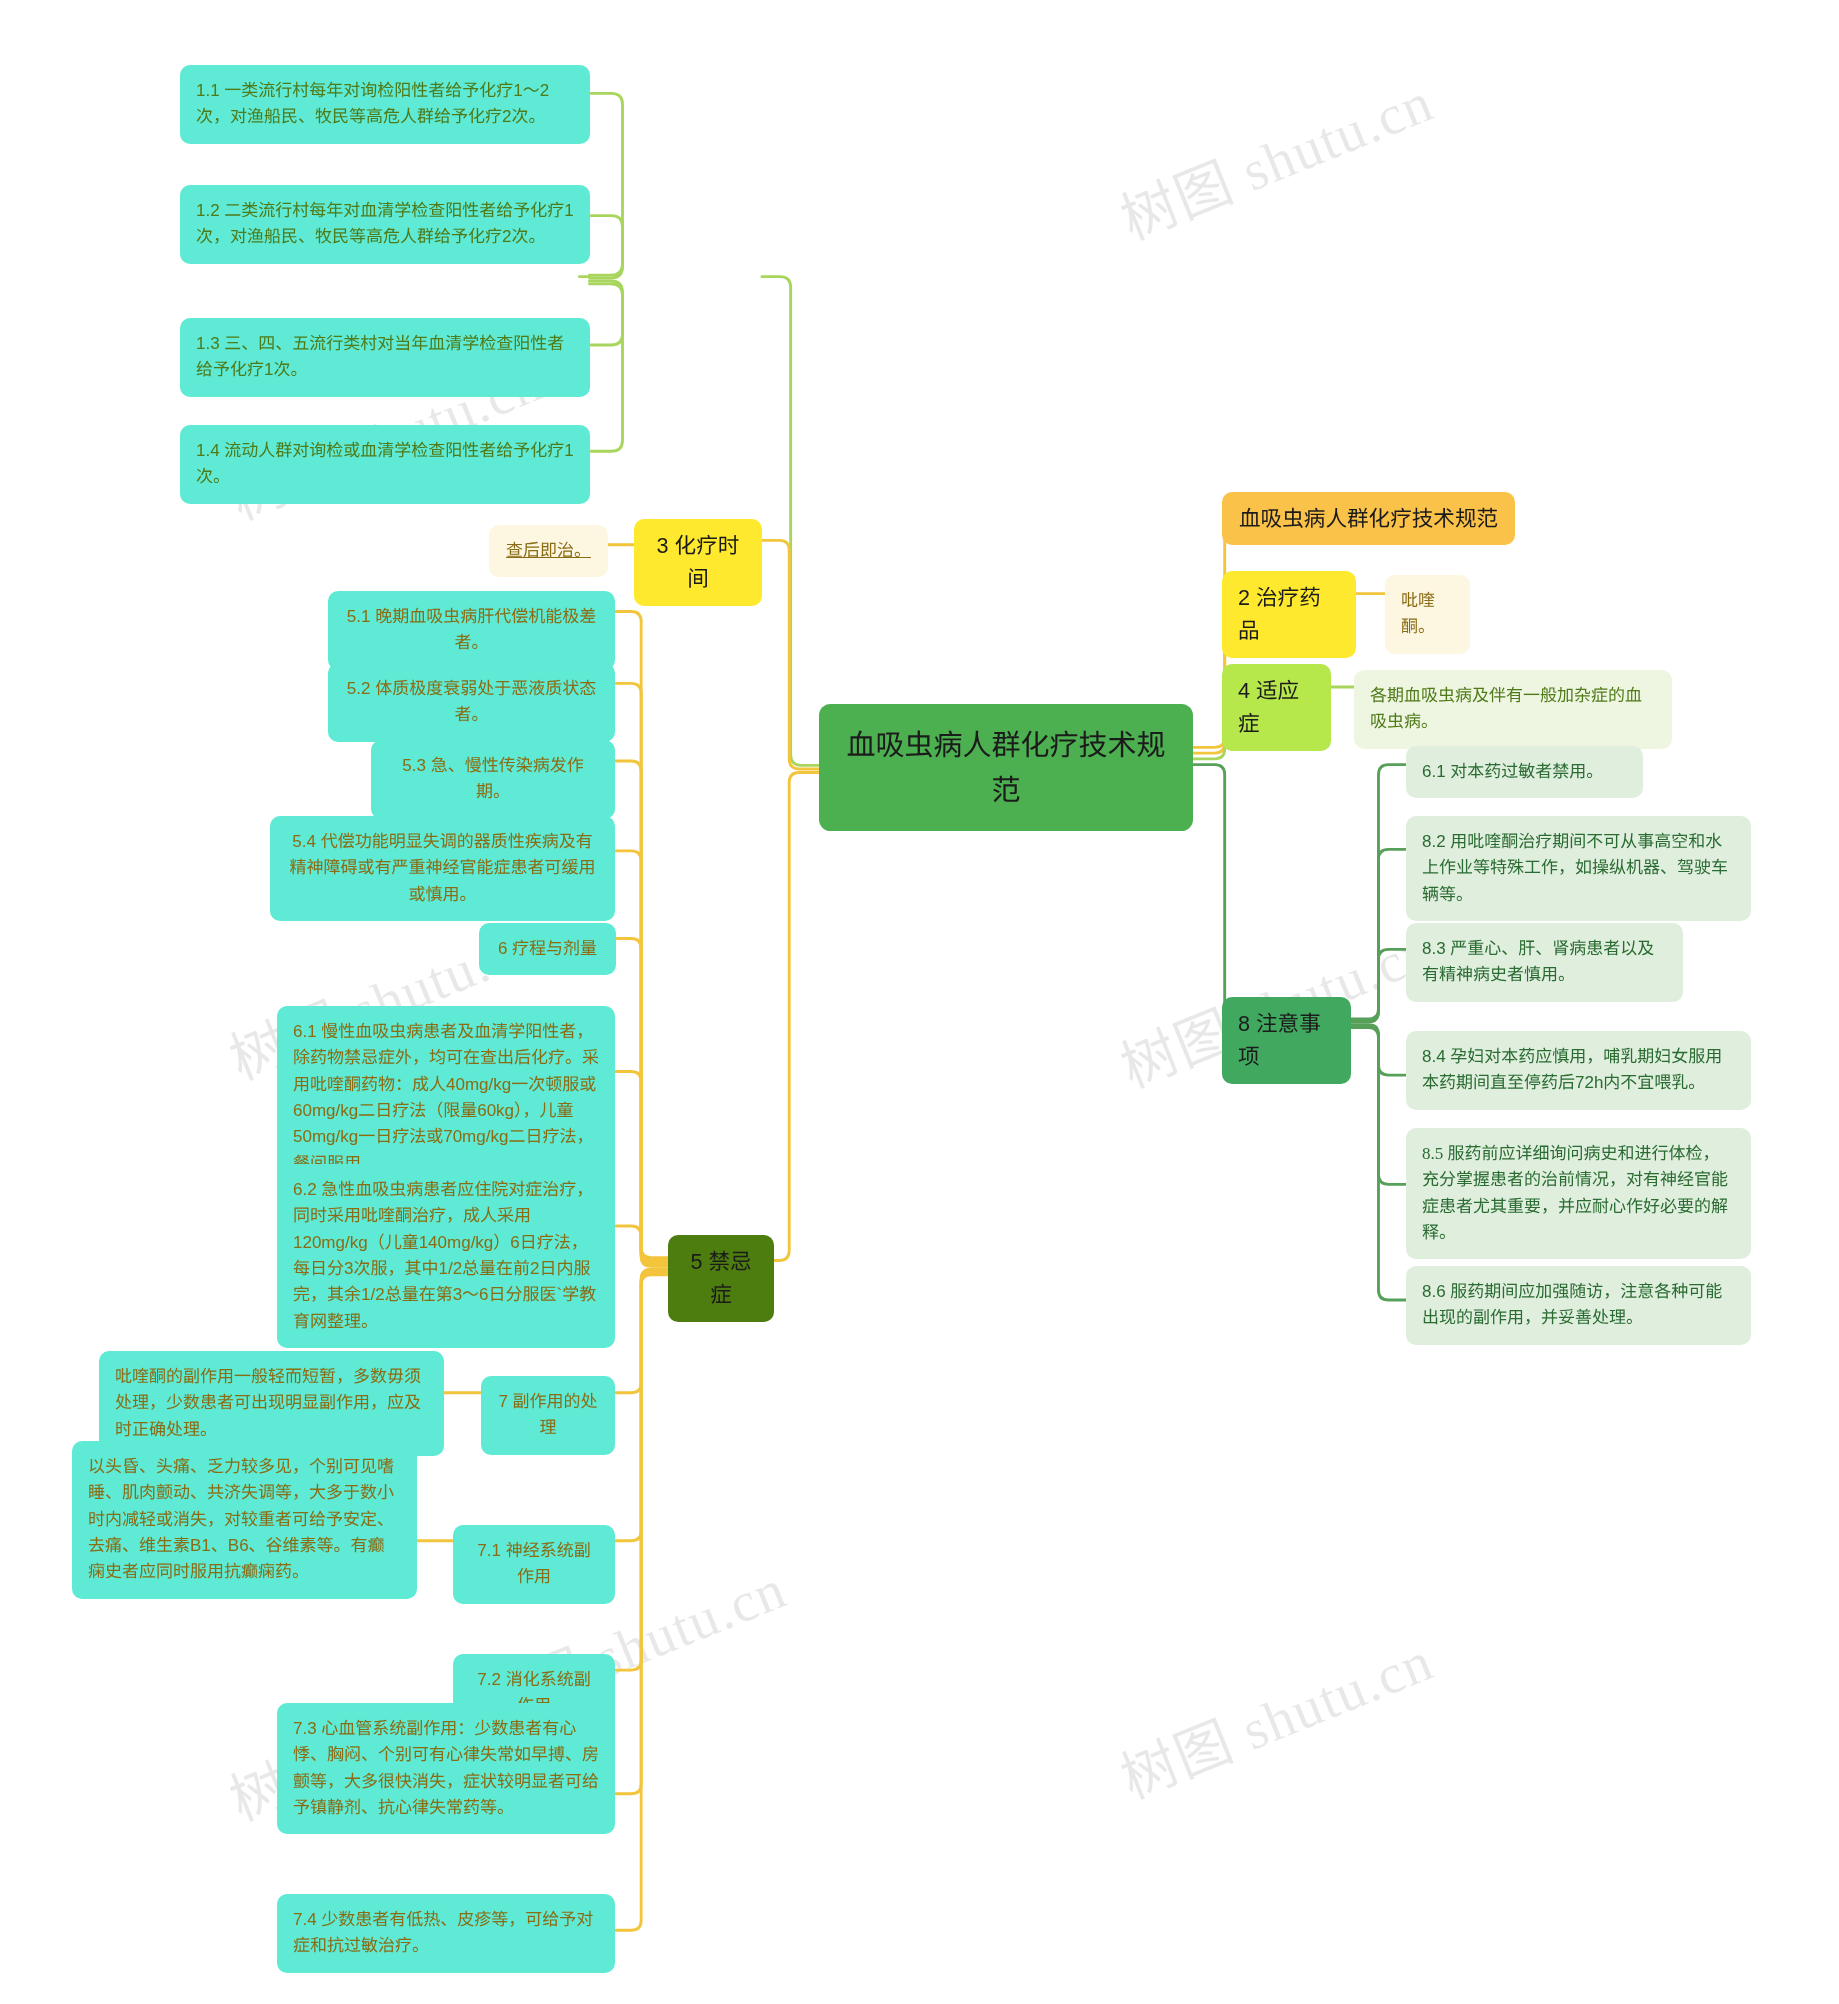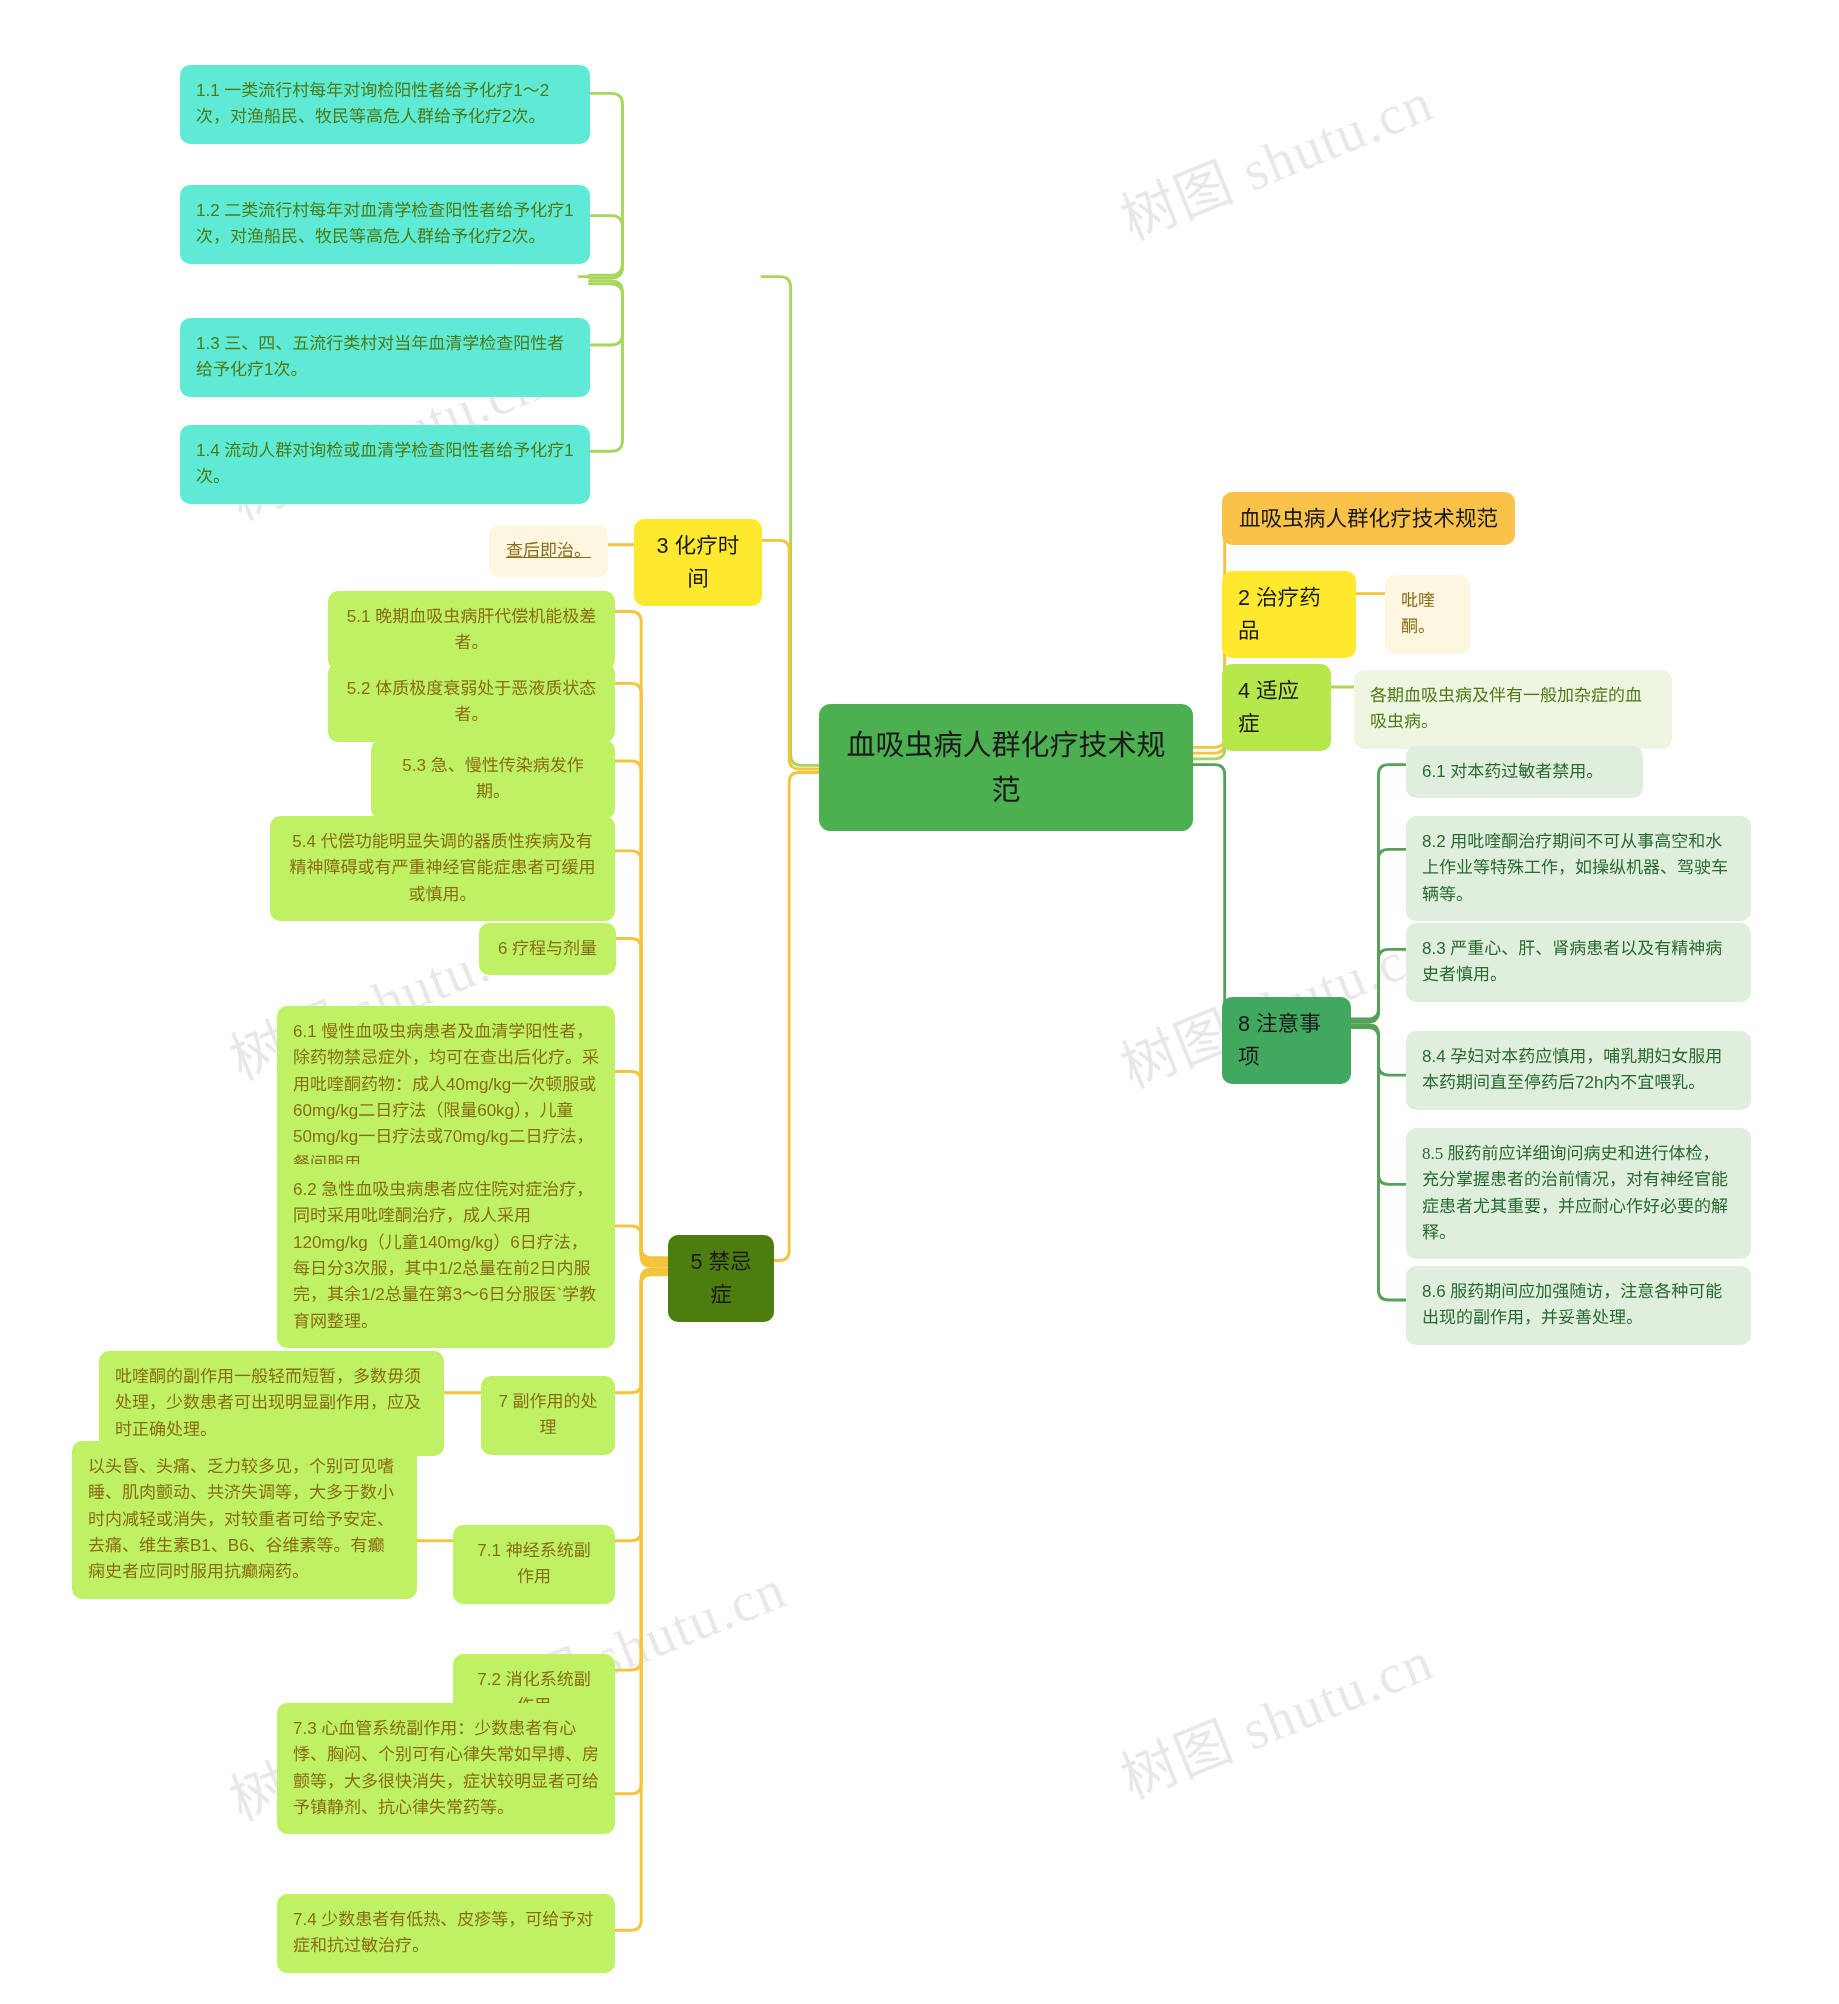--- a/index.html
+++ b/index.html
@@ -51,21 +51,21 @@
   .b-green     { background:#41a85f; color:#1b1b1b; font-size:21.6px; padding:10px 16px; }
 
   
   .leaf-green{
     background:#5eead4; color:#4e7a18; font-size:17px; padding:13px 16px;
   }
   .leaf-green-b{
     background:#dfeedd; color:#2a6b32; font-size:17px; padding:13px 16px;
   }
   .leaf-cream{
-    background:#bef264; color:#8a6c15; font-size:17px; padding:13px 16px;
+    background:#5eead4; color:#8a6c15; font-size:17px; padding:13px 16px;
   }
   .leaf-cream-l{
     background:#fdf6e0; color:#8a6c15; font-size:17px; padding:13px 16px;
   }
   .leaf-palegreen{
     background:#eef6e2; color:#4e7a18; font-size:17px; padding:13px 16px;
   }
   .ta-l{ text-align:left;  justify-content:flex-start; }
   .ta-c{ text-align:center;justify-content:center; }
 
@@ -243,21 +243,21 @@
   <div class="node b-green ta-l" style="left:1222px; top:997px; width:129px; justify-content:flex-start;">
     <span>8 注意事项</span>
   </div>
 
   <div class="node leaf-green-b ta-l" style="left:1406px; top:746px; width:237px;">
     <span>6.1 对本药过敏者禁用。</span>
   </div>
   <div class="node leaf-green-b ta-l" style="left:1406px; top:816px; width:345px;">
     <span>8.2 用吡喹酮治疗期间不可从事高空和水上作业等特殊工作，如操纵机器、驾驶车辆等。</span>
   </div>
-  <div class="node leaf-green-b ta-l" style="left:1406px; top:923px; width:345px;">
+  <div class="node leaf-green-b ta-l" style="left:1406px; top:923px; width:277px;">
     <span>8.3 严重心、肝、肾病患者以及有精神病史者慎用。</span>
   </div>
   <div class="node leaf-green-b ta-l" style="left:1406px; top:1031px; width:345px;">
     <span>8.4 孕妇对本药应慎用，哺乳期妇女服用本药期间直至停药后72h内不宜喂乳。</span>
   </div>
   <div class="node leaf-green-b ta-l" style="left:1406px; top:1128px; width:345px;font-family:Liberation Serif, serif;">
     <span>8.5 服药前应详细询问病史和进行体检，充分掌握患者的治前情况，对有神经官能症患者尤其重要，并应耐心作好必要的解释。</span>
   </div>
   <div class="node leaf-green-b ta-l" style="left:1406px; top:1266px; width:345px;">
     <span>8.6 服药期间应加强随访，注意各种可能出现的副作用，并妥善处理。</span>

